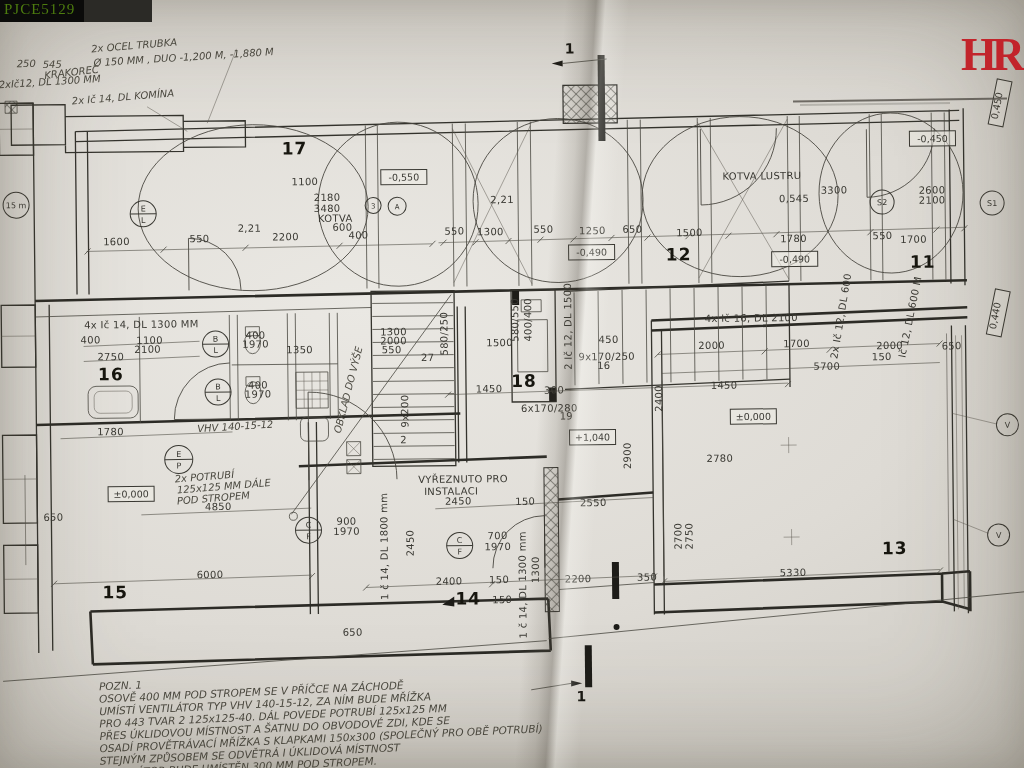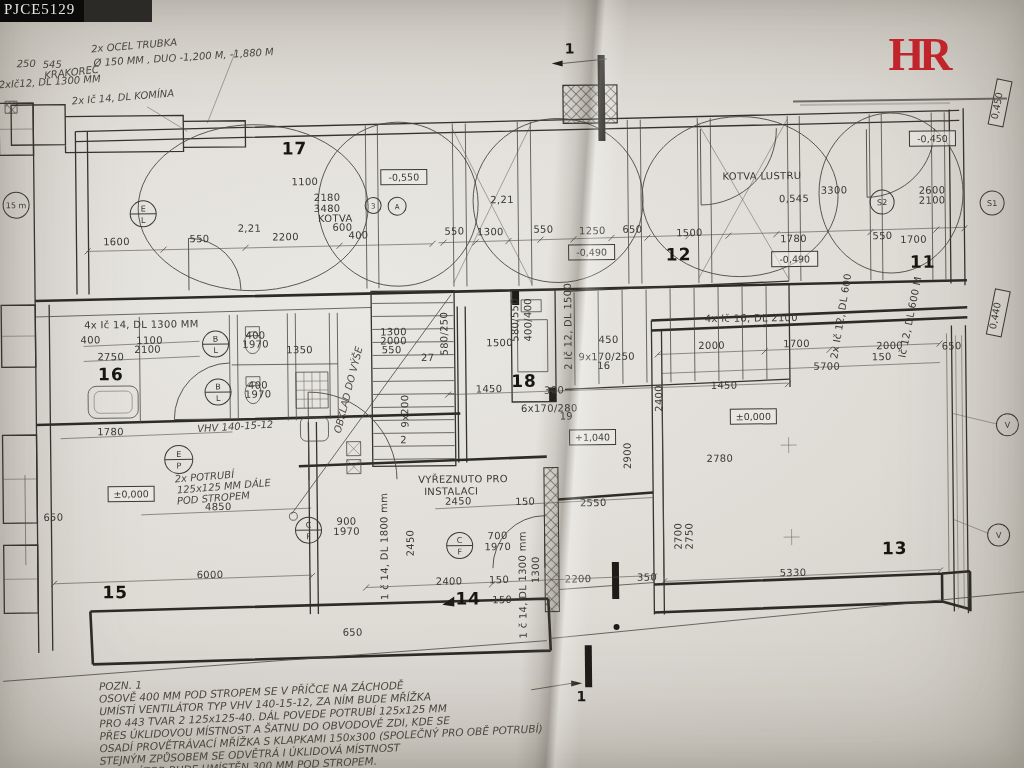--- a/index.html
+++ b/index.html
@@ -7,23 +7,23 @@
   .photo{position:relative;width:1024px;height:768px;overflow:hidden;
     background:radial-gradient(130% 95% at 35% 40%, #eae8e3 0%, #dedbd5 45%, #d0cdc6 75%, #beb9b1 100%);}
   .vignette{position:absolute;inset:0;pointer-events:none;
     box-shadow:inset 0 0 130px rgba(70,62,48,.38), inset 0 0 30px rgba(70,62,48,.14);}
   .fold{position:absolute;top:-12px;left:540px;width:64px;height:792px;pointer-events:none;
     transform:rotate(3.8deg);
     background:linear-gradient(90deg, rgba(90,84,72,0) 0%, rgba(90,84,72,.16) 30%,
       rgba(66,60,50,.30) 48%, rgba(255,255,250,.26) 63%, rgba(90,84,72,0) 100%);}
   .corner-dark{position:absolute;top:0;left:0;width:152px;height:22px;background:#2b2a26;}
   .tag{position:absolute;top:0;left:0;height:20px;padding:1px 9px 1px 4px;background:#0b0b0a;
-    color:#e5e5e5;font:15px "Liberation Serif",serif;letter-spacing:1px;}
+    color:#4d7c0f;font:15px "Liberation Serif",serif;letter-spacing:1px;}
   .logo{position:absolute;top:32px;left:816px;width:204px;text-align:center;}
-  .logo .hr{font:bold 46px "Liberation Serif",serif;color:#c2242b;letter-spacing:-5px;line-height:1;}
+  .logo .hr{font:bold 46px "Liberation Serif",serif;color:#c2242b;letter-spacing:-5px;line-height:1;text-align:right;}
   .logo .name{display:block;margin-top:-2px;font:17px "Liberation Serif",serif;
     font-variant:small-caps;letter-spacing:5px;color:#46464c;}
   .logo-line{position:absolute;top:99px;left:793px;width:214px;height:2px;
     background:rgba(73,70,63,.75);transform:rotate(-.8deg);}
   .logo-line2{position:absolute;top:103px;left:800px;width:150px;height:2px;
     background:rgba(73,70,63,.25);transform:rotate(-.8deg);}
   svg{position:absolute;top:0;left:0;}
   svg text{font-family:"DejaVu Sans",sans-serif;fill:#3a3933;}
   .w1{stroke:#34332d;stroke-width:1.3;fill:none;}
   .w2{stroke:#2c2b26;stroke-width:2.6;fill:none;}

